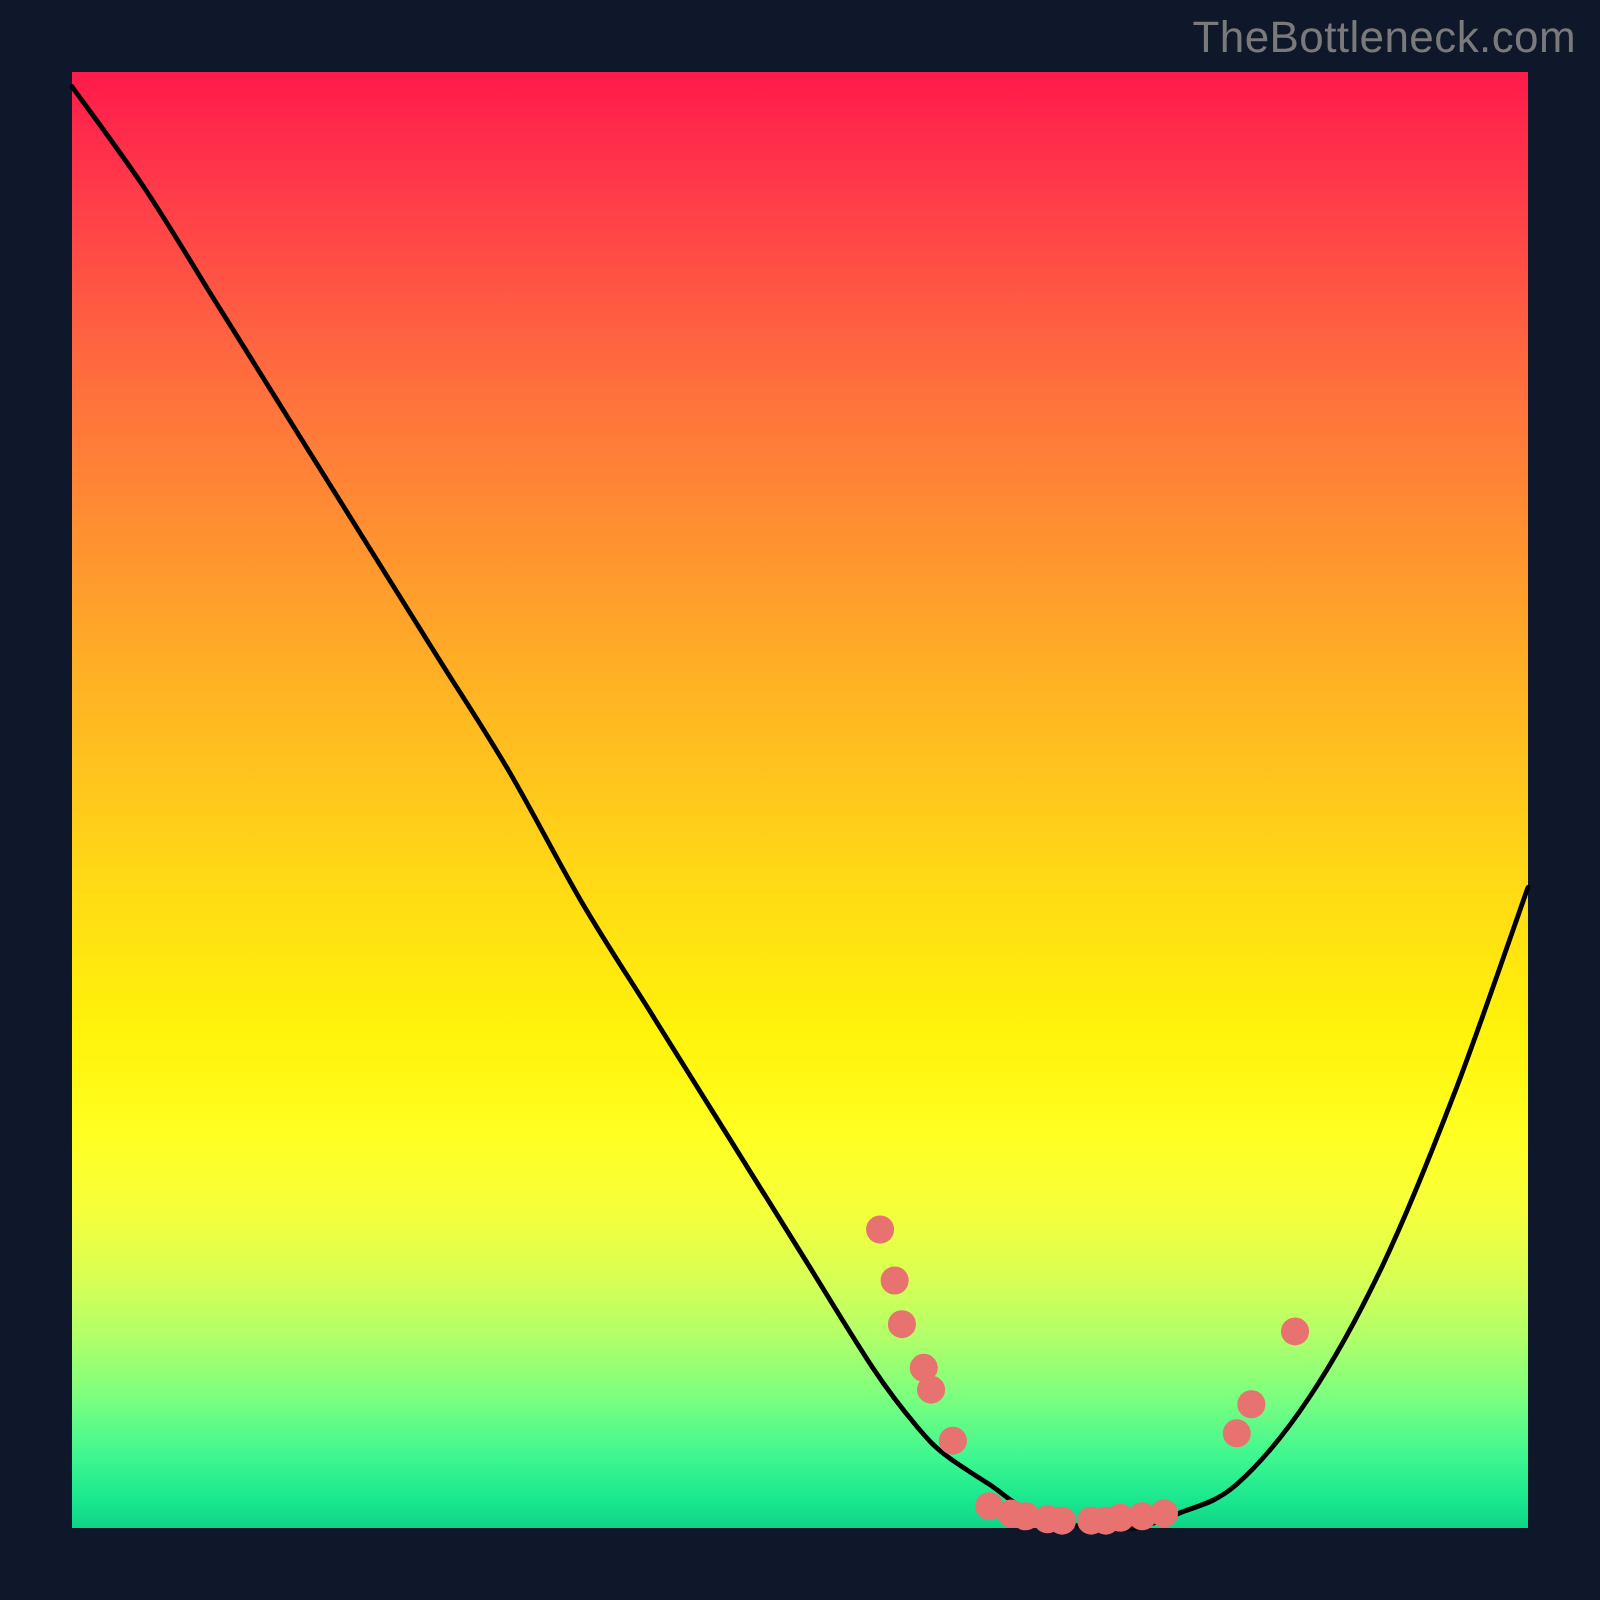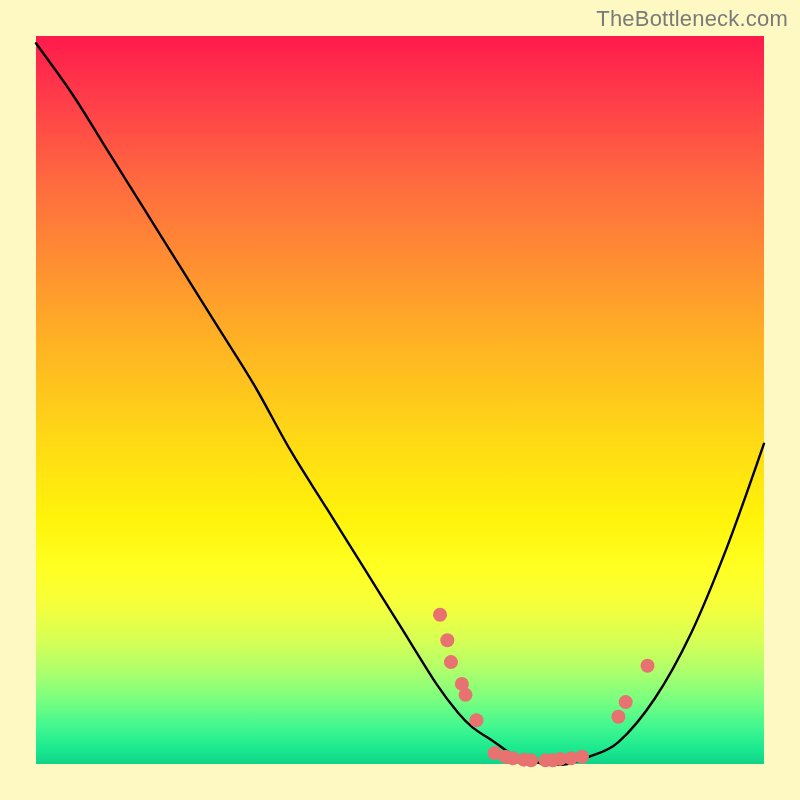--- a/index.html
+++ b/index.html
@@ -10,21 +10,21 @@
     background: #000;
     overflow: hidden;
     font-family: Arial, Helvetica, sans-serif;
   }
   .frame {
     position: absolute;
     left: 0;
     top: 0;
     width: 800px;
     height: 800px;
-    background: #fef9c3;
+    background: #0f172a;
   }
   .watermark {
     position: absolute;
     top: 6px;
     right: 12px;
     color: #7a7a7a;
     font-size: 22px;
     font-weight: 500;
     letter-spacing: 0.2px;
     user-select: none;

